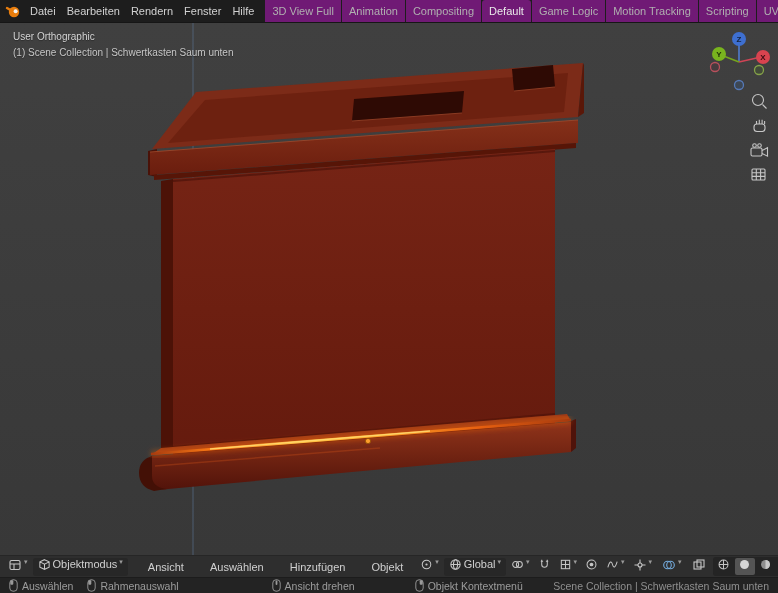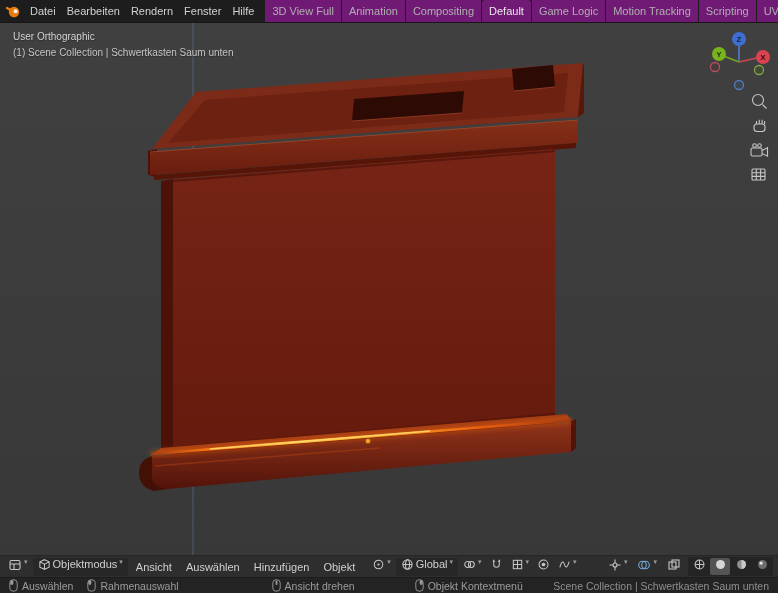--- a/index.html
+++ b/index.html
@@ -27,21 +27,21 @@
   .vp-text .sub { color:#c6c6c6; }
 
   
   .toolbar { position:absolute; left:0; right:0; bottom:15px; height:23px; background:#2e2e2e;
              border-top:1px solid #262626; border-bottom:1px solid #1c1c1c;
              display:flex; align-items:center; padding:0 5px; gap:2px; white-space:nowrap; overflow:hidden; }
   .tb-btn,.tb-pill,.shade-btn { display:flex; align-items:flex-start; gap:2px; height:18px;
              padding:0 3px; background:transparent; border:none; color:#d0d0d0;
              font-size:11px; border-radius:3px; font-family:inherit; cursor:default; }
   .tb-pill { background:#272727; padding:0 5px; }
-  .tb-menu { font-size:11px; color:#d0d0d0; padding:3px 6px; cursor:default; }
+  .tb-menu { font-size:11px; color:#d0d0d0; padding:3px 6px; cursor:default;margin-left:12px; }
   .chev { font-size:7px; color:#9b9b9b; line-height:1; }
   .tb-right { margin-left:auto; display:flex; align-items:center; gap:4px; }
   .shading-group { display:flex; background:#242424; border-radius:3px; padding:1px; gap:1px; }
   .shade-btn { width:20px; height:17px; justify-content:center; padding:0; border-radius:2px; }
   .shade-btn.active { background:#545454; }
 
   
   .statusbar { position:absolute; left:0; right:0; bottom:0; height:15px; background:#232323;
                display:flex; align-items:center; padding:0 9px; font-size:10.5px; color:#9c9c9c; }
   .hint { display:flex; align-items:center; gap:4px; }

